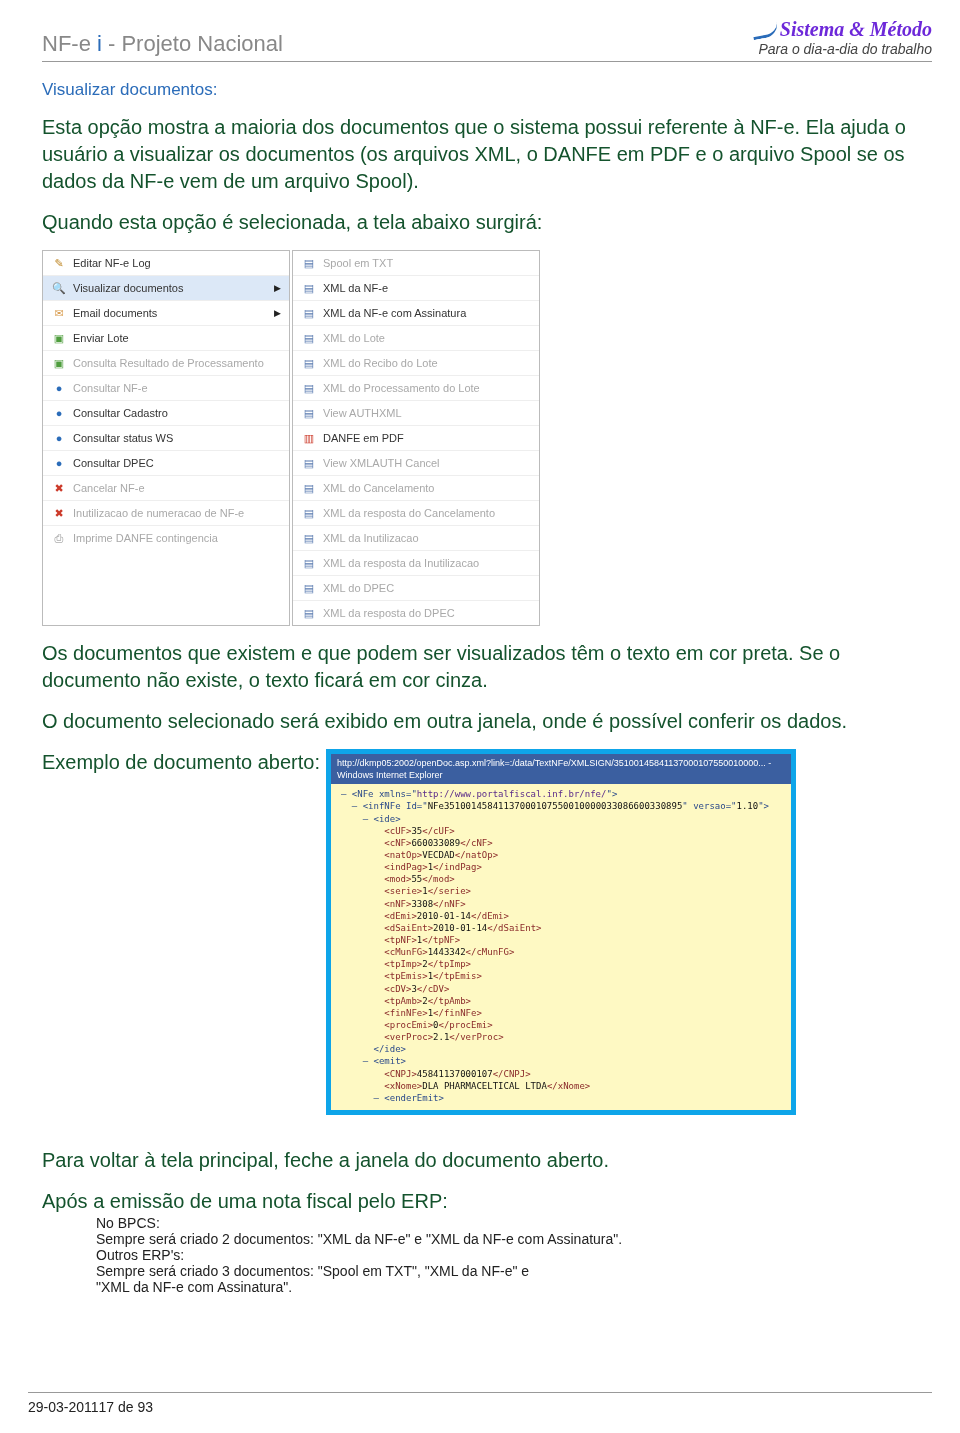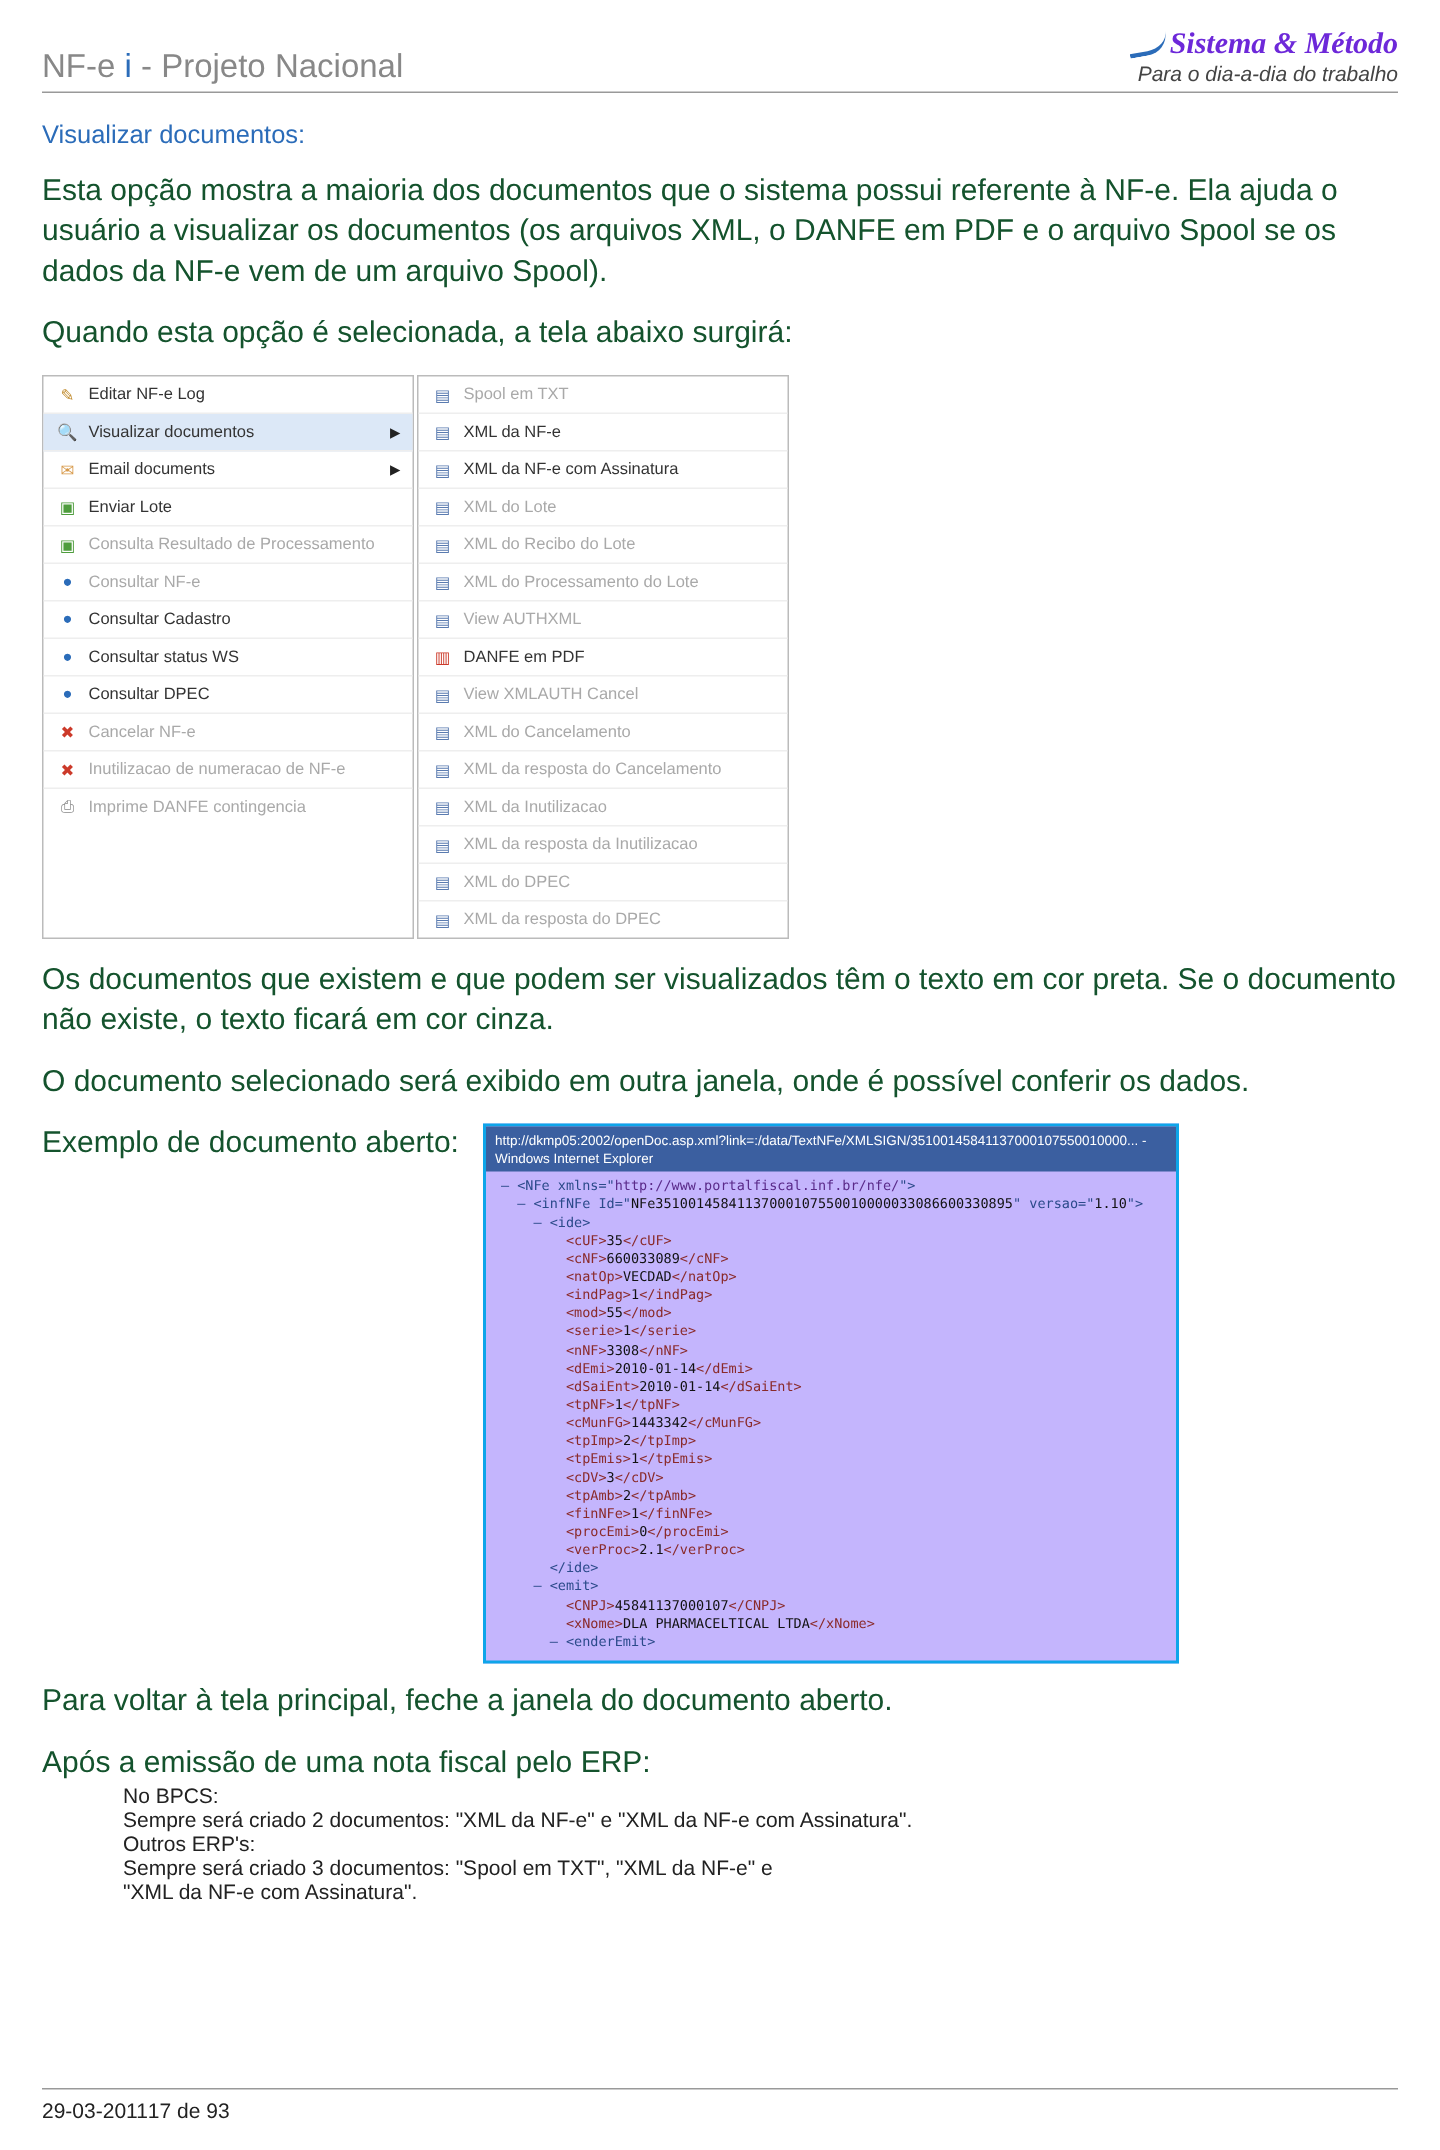--- a/index.html
+++ b/index.html
@@ -1,16 +1,16 @@
 <!DOCTYPE html>
 <html><head>
 <meta charset="utf-8">
 <style>
 body{margin:0;padding:0;font-family:Arial,Helvetica,sans-serif;font-size:14px;color:#222;background:#fff}
-.page{width:960px;min-height:1433px;margin:0 auto;position:relative;box-sizing:border-box;padding:18px 28px 50px 28px}
+.page{width:960px;min-height:1433px;margin:0 auto;position:relative;box-sizing:border-box;padding:18px 28px 50px 42px}
 .header-row{display:flex;justify-content:space-between;align-items:flex-end;border-bottom:1.5px solid #999;padding-bottom:4px;margin-bottom:18px}
 .header-left{font-size:22px;color:#888}
 .header-left .i{color:#2b6cb9}
 .header-right{text-align:right}
 .brand{font-family:Georgia,'Times New Roman',serif}
 .brand .s{font-style:italic;font-weight:700;font-size:20px;color:#6d28d9}
 .brand .swoosh{display:inline-block;width:26px;height:14px;border:3px solid #2b6cb9;border-top:none;border-left:none;border-right:none;border-radius:0 0 14px 0;transform:rotate(-10deg);margin-right:2px;vertical-align:-2px}
 .brand-tag{font-size:14px;font-style:italic;color:#444}
 h2.section{font-size:17px;font-weight:400;color:#2b6cb9;margin:12px 0 14px 0}
 p{font-size:20px;line-height:1.35;margin:0 0 14px 0;color:#14532d}
@@ -26,26 +26,26 @@
 .mico.pencil{color:#c08a2b}
 .mico.mag{color:#5a7bb0}
 .mico.mail{color:#d89a4b}
 .mico.green{color:#4e9d3d}
 .mico.blue{color:#2b6cb9}
 .mico.red{color:#cc3a2a}
 .mico.print{color:#888}
 .mico.doc{color:#5a7bb0}
 .mico.pdf{color:#cc3a2a}
 .arrow{margin-left:auto;color:#222;font-size:9px}
-.xml-shot{border:2px solid #0ea5e9;background:#c4b5fd;font-family:Consolas,Menlo,monospace;font-size:9px;color:#2b4a8a;line-height:1.35;padding:6px 10px;width:440px;margin-left:6px}
+.xml-shot{border:5px solid #0ea5e9;background:#fef9c3;font-family:Consolas,Menlo,monospace;font-size:9px;color:#2b4a8a;line-height:1.35;padding:6px 10px;width:440px;margin-left:6px}
 .xml-shot .title{background:#3b5fa0;color:#fff;margin:-6px -10px 4px -10px;padding:3px 6px;font-size:9px;font-family:Arial}
 .xml-shot .tag{color:#8a2a2a}
 .xml-shot .txt{color:#111;font-weight:400}
 .xml-shot .attr{color:#5a2a8a}
-.exemplo-row{display:flex;gap:10px;margin-bottom:12px}
+.exemplo-row{display:flex;margin-bottom:32px}
 .indent{margin-left:54px}
 .footer{position:absolute;bottom:18px;left:28px;right:28px;border-top:1.5px solid #999;display:flex;justify-content:flex-start;font-size:14px;padding-top:6px;color:#222}
 </style>
 </head>
 <body>
 
 <div class="page">
   <div class="header-row">
     <div class="header-left">
       <span>NF-e </span><span class="i">i</span><span> - Projeto Nacional</span>

